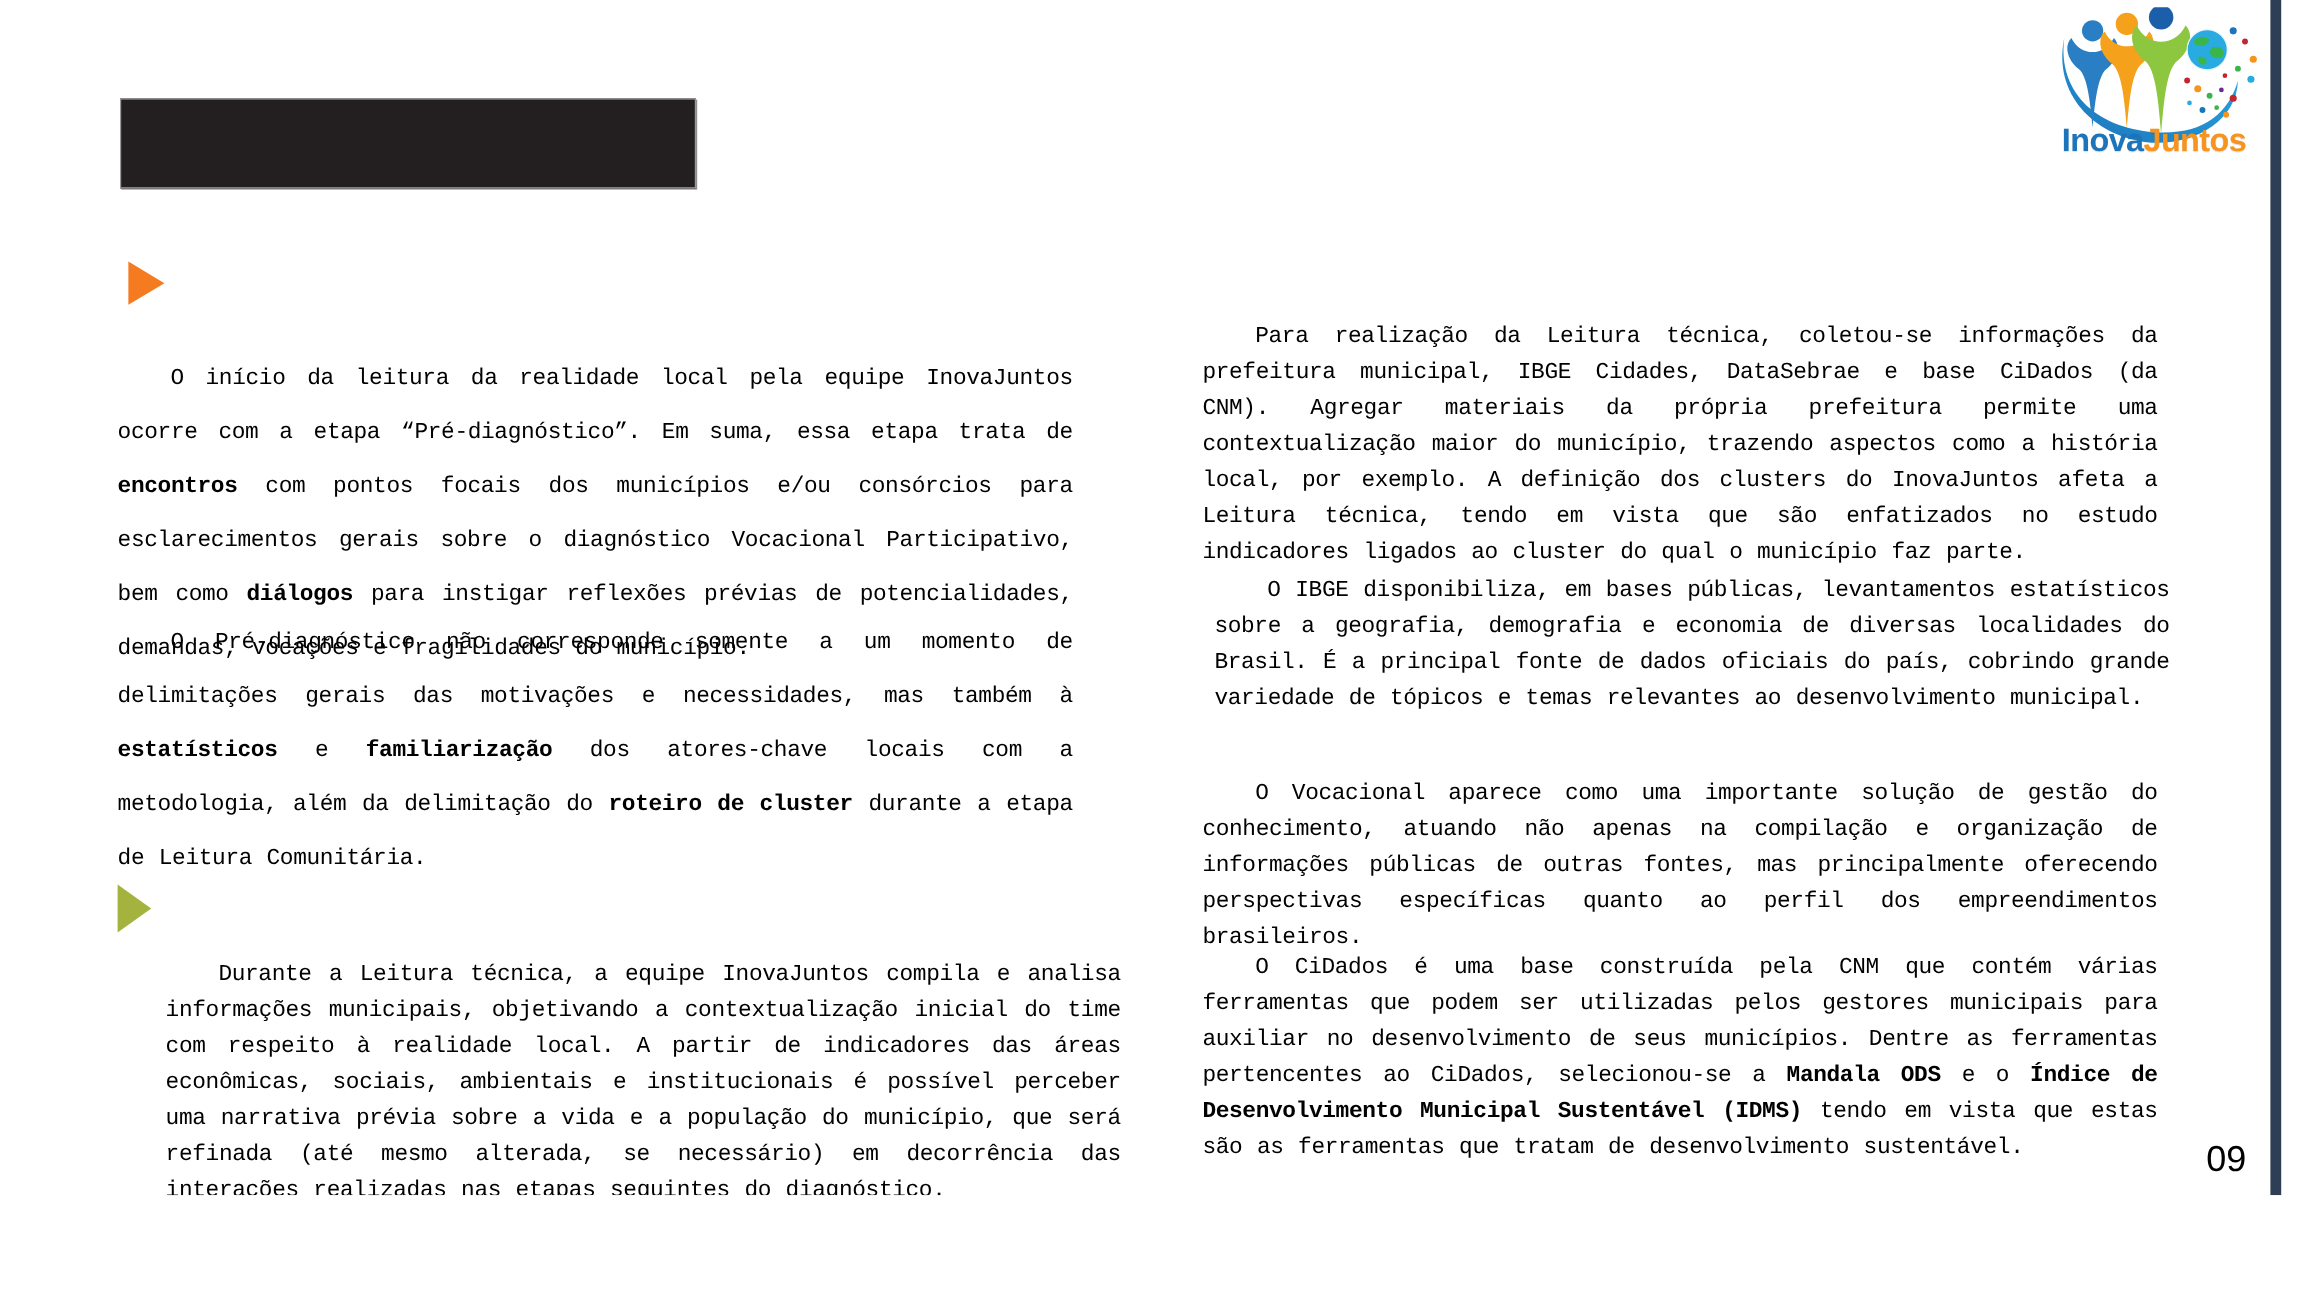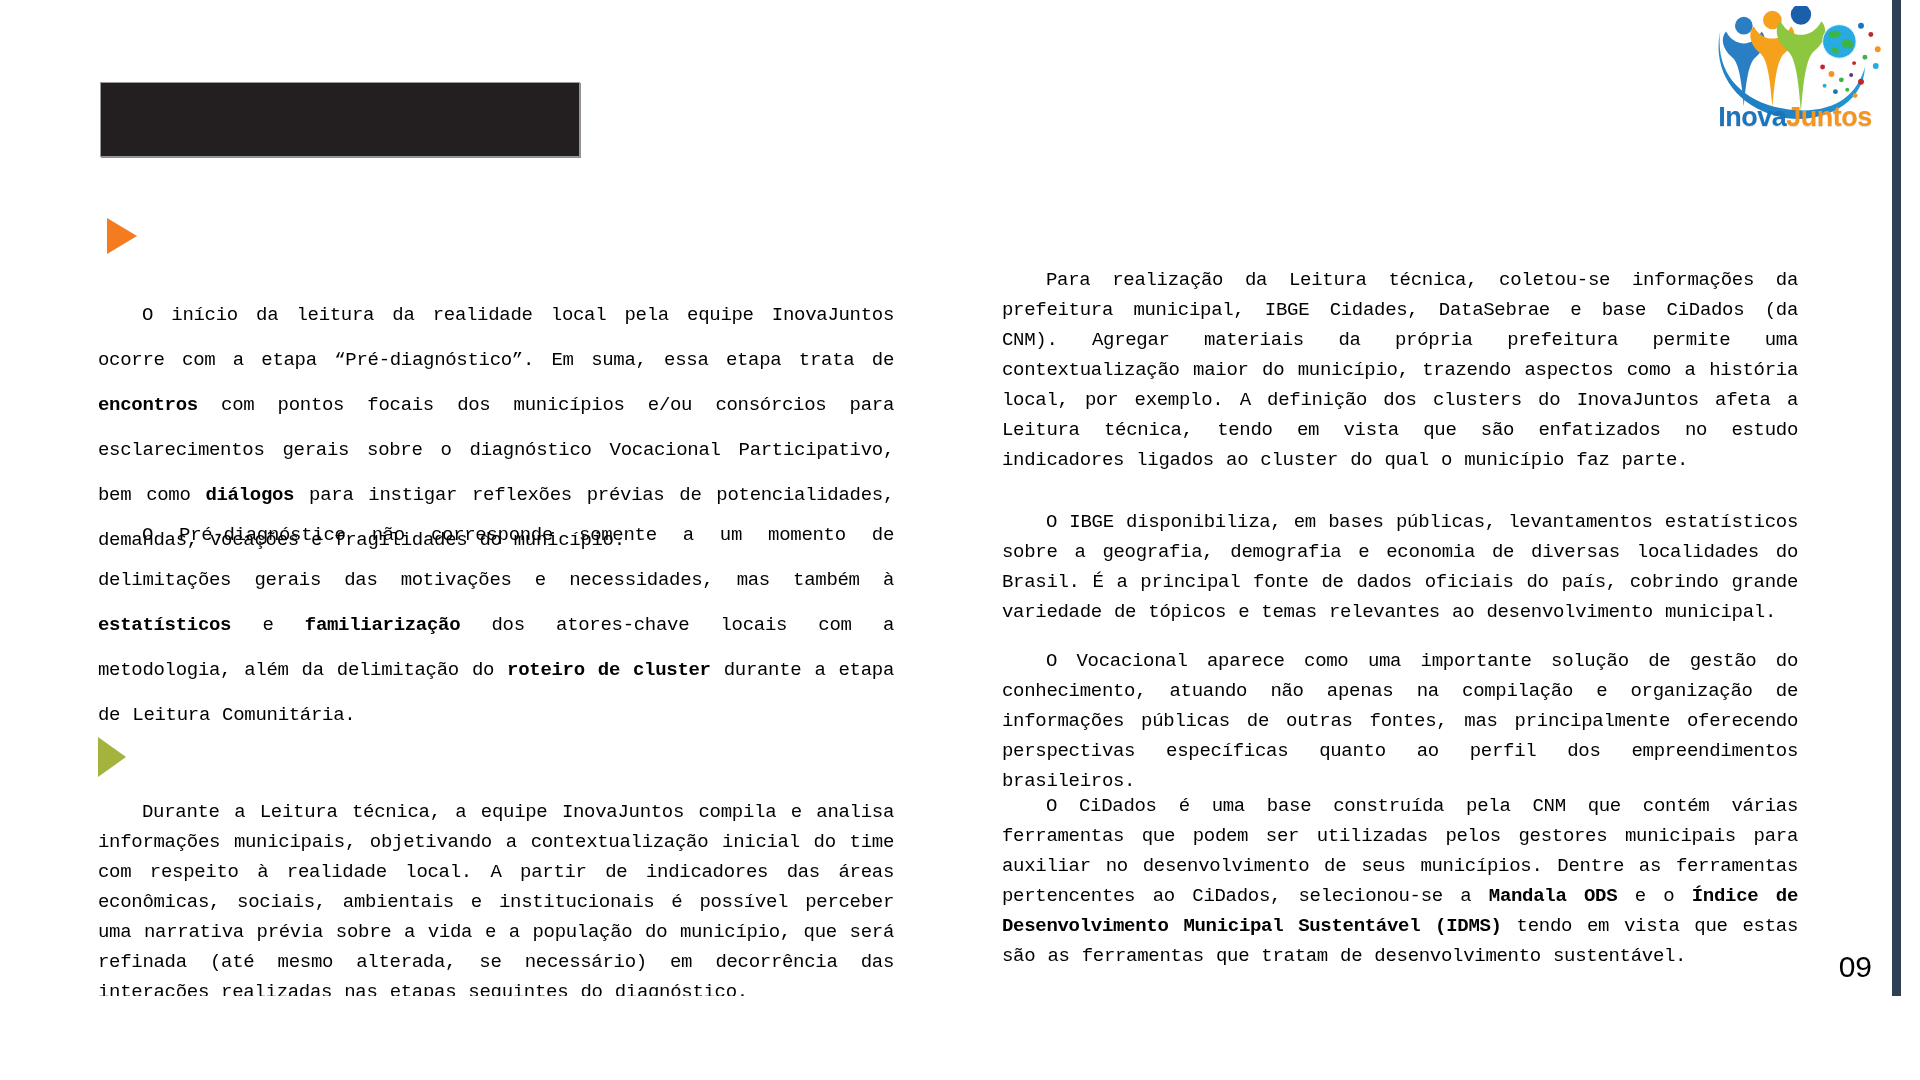--- a/index.html
+++ b/index.html
@@ -43,27 +43,27 @@
     font-size:19px;
     text-align:justify;
     text-indent:44px;
     letter-spacing:-0.3px;
     color:#000000;
     word-spacing:1px;
     font-family:Liberation Mono, monospace;
   }
   .para b{font-weight:bold;}
   .col-left{left:98px;line-height:45px;}
-  .col-left.p3{line-height:30px;}
+  .col-left.p3{line-height:30px;margin-left:40px;}
   .col-right{left:1002px;line-height:30px;}
   .p-l1{top:293px;}
   .p-l2{top:513px;}
   .p-l3{top:797px;}
   .p-r1{top:265px;}
-  .p-r2{top:507px;}
+  .p-r2{top:477px;margin-left:10px;}
   .p-r3{top:646px;}
   .p-r4{top:791px;}
   
   .page-number{
     position:absolute;right:48px;bottom:12px;
     font-size:30px;color:#000000;
   }
   
   .logo{
     position:absolute;left:1705px;top:6px;width:185px;height:128px;

